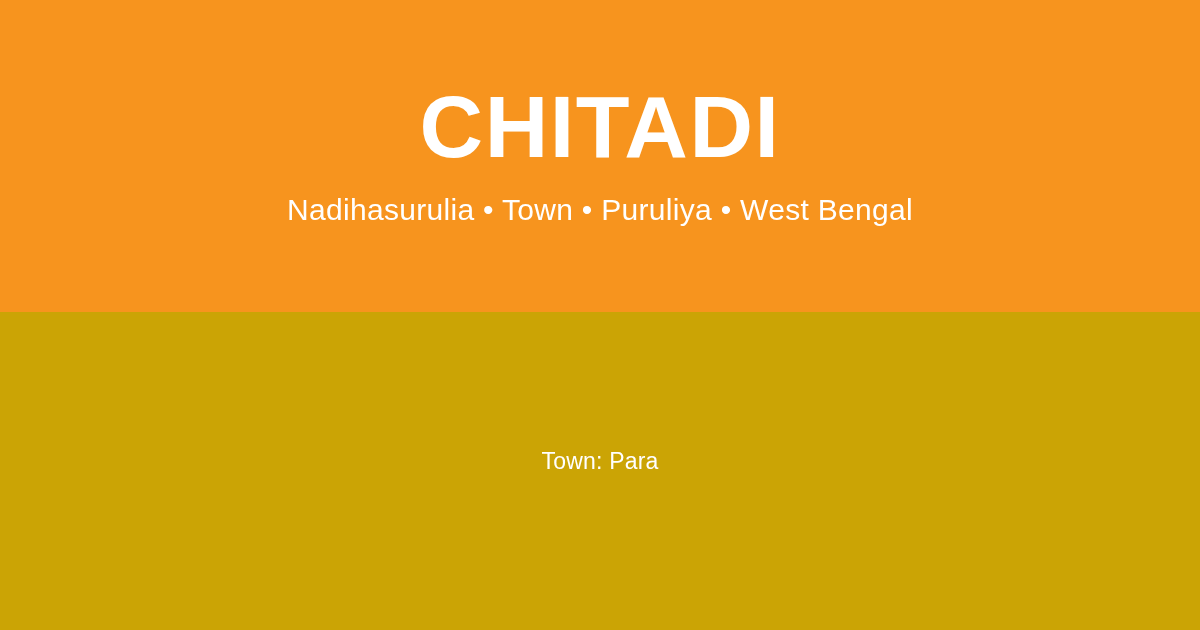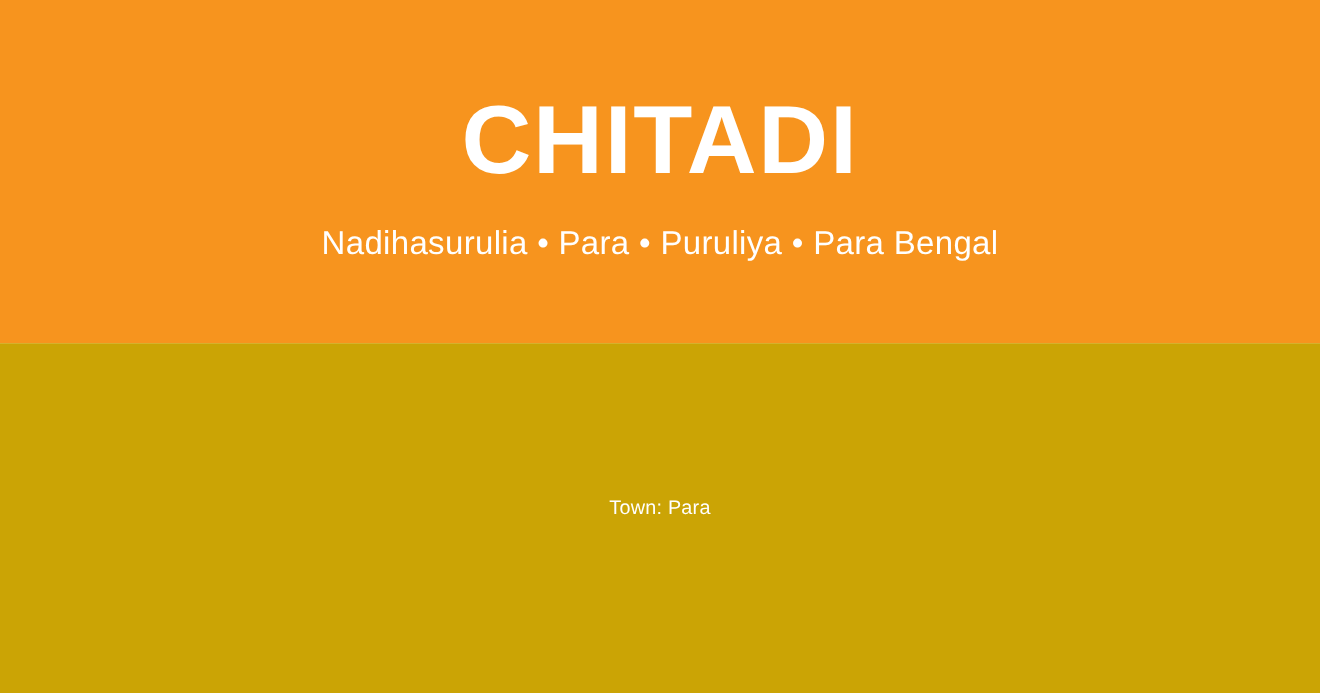--- a/index.html
+++ b/index.html
@@ -28,21 +28,21 @@
     background: #F7941E;
     display: flex;
     flex-direction: column;
     align-items: center;
     justify-content: center;
     box-sizing: border-box;
     padding-bottom: 4px;
   }
 
   .hero-title {
-    margin: 12px;
+    margin: 0;
     color: #FFFFFF;
     font-family: "Liberation Sans", sans-serif;
     font-size: 88px;
     font-weight: 700;
     letter-spacing: 1.5px;
     line-height: 1.0;
     text-align: center;
     white-space: nowrap;
   }
 
@@ -67,21 +67,21 @@
     background: #CBA405;
     display: flex;
     align-items: center;
     justify-content: center;
   }
 
   .body-detail {
     margin: 0;
     color: #FFFFFF;
     font-family: "Liberation Sans", sans-serif;
-    font-size: 18px;
+    font-size: 23px;
     font-weight: 400;
     letter-spacing: 0.2px;
     text-align: center;
     white-space: nowrap;
     
     transform: translateY(-10px);
   }
 
   
   .watermark {
@@ -97,21 +97,21 @@
     white-space: nowrap;
   }
 </style>
 </head>
 <body>
 
 <div class="card">
 
   <div class="hero">
     <h1 class="hero-title">CHITADI</h1>
-    <p class="hero-subtitle">Nadihasurulia • Para • Puruliya • Para Bengal</p>
+    <p class="hero-subtitle">Nadihasurulia • Town • Puruliya • West Bengal</p>
   </div>
 
   <div class="body-band">
     <p class="body-detail">Town: Para</p>
 
   </div>
 
 </div>
 
 </body></html>

